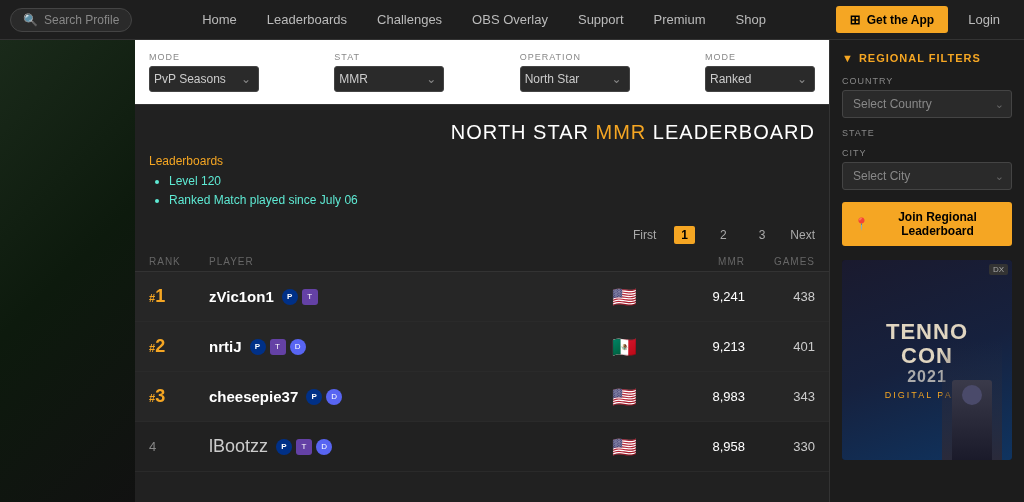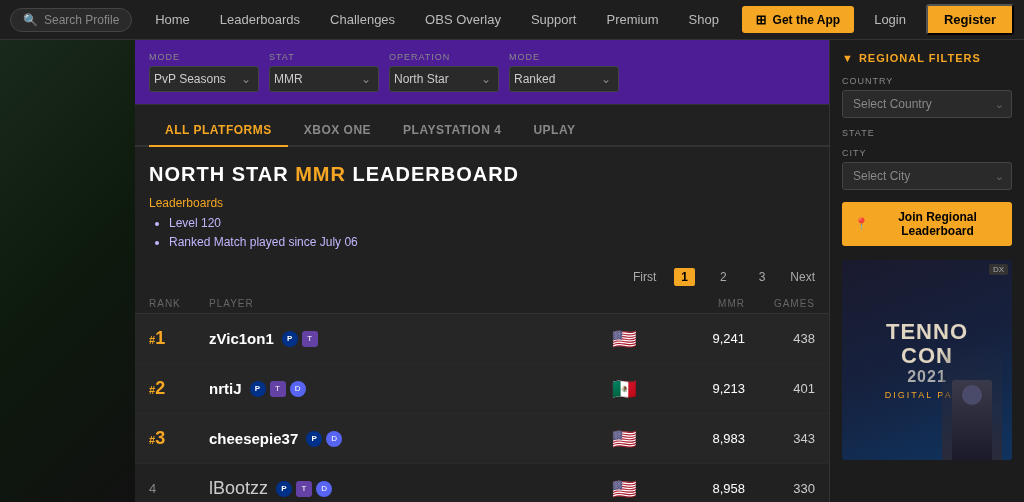--- a/index.html
+++ b/index.html
@@ -104,26 +104,27 @@
     
     .center-content {
       flex: 1;
       background: #212121;
       overflow-y: auto;
       padding: 0;
     }
 
     
     .mode-selectors {
-      background: #4c1d95;
+      background: #ffffff;
       display: flex;
       gap: 10px;
       padding: 12px 14px;
       border-bottom: 1px solid #333;
       align-items: flex-end;
+      justify-content: space-between;
     }
     .selector-group {
       display: flex;
       flex-direction: column;
       gap: 4px;
     }
     .selector-label {
       font-size: 9px;
       color: #888;
       text-transform: uppercase;
@@ -177,37 +178,38 @@
       color: #f5a623;
       border-bottom: 2px solid #f5a623;
     }
 
     
     .lb-header {
       padding: 16px 14px 8px;
     }
     .lb-title {
       font-size: 20px;
-      font-weight: bold;
+      font-weight: normal;
       color: #fff;
       letter-spacing: 1px;
+      text-align: right;
     }
     .lb-title span.highlight {
       color: #f5a623;
     }
     .requirements-label {
       color: #f5a623;
       font-size: 12px;
       margin-top: 10px;
       margin-bottom: 4px;
     }
     .requirements-list {
       list-style: disc;
       padding-left: 20px;
-      color: #c4b5fd;
+      color: #5eead4;
       font-size: 12px;
       line-height: 1.6;
     }
 
     
     .pagination {
       display: flex;
       align-items: center;
       justify-content: flex-end;
       padding: 8px 14px;
@@ -496,21 +498,20 @@
     <span class="nav-link">OBS Overlay</span>
     <span class="nav-link">Support</span>
     <span class="nav-link">Premium</span>
     <span class="nav-link">Shop</span>
   </div>
   <div class="get-app-btn">
     <span class="win-icon">⊞</span>
     <span>Get the App</span>
   </div>
   <button class="login-btn">Login</button>
-  <button class="register-btn">Register</button>
 </nav>
 
 <div class="main-container">
 
   <div class="left-thumb">
     <div class="thumb-img"></div>
   </div>
 
   <div class="center-content">
 
@@ -542,26 +543,20 @@
       <div class="selector-group">
         <span class="selector-label">MODE</span>
         <div class="select-wrapper">
           <select class="selector-select">
             <option>Ranked</option>
           </select>
         </div>
       </div>
     </div>
 
-    <div class="platform-tabs">
-      <span class="platform-tab active">ALL PLATFORMS</span>
-      <span class="platform-tab">XBOX ONE</span>
-      <span class="platform-tab">PLAYSTATION 4</span>
-      <span class="platform-tab">UPLAY</span>
-    </div>
 
     <div class="lb-header">
       <div class="lb-title">
         <span>NORTH STAR </span><span class="highlight">MMR</span><span> LEADERBOARD</span>
       </div>
       <div class="requirements-label">Leaderboards</div>
       <ul class="requirements-list">
         <li>Level 120</li>
         <li>Ranked Match played since July 06</li>
       </ul>

